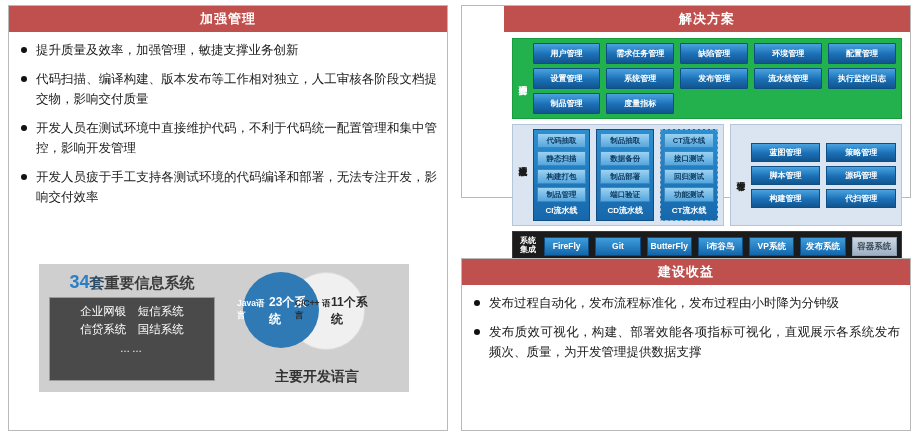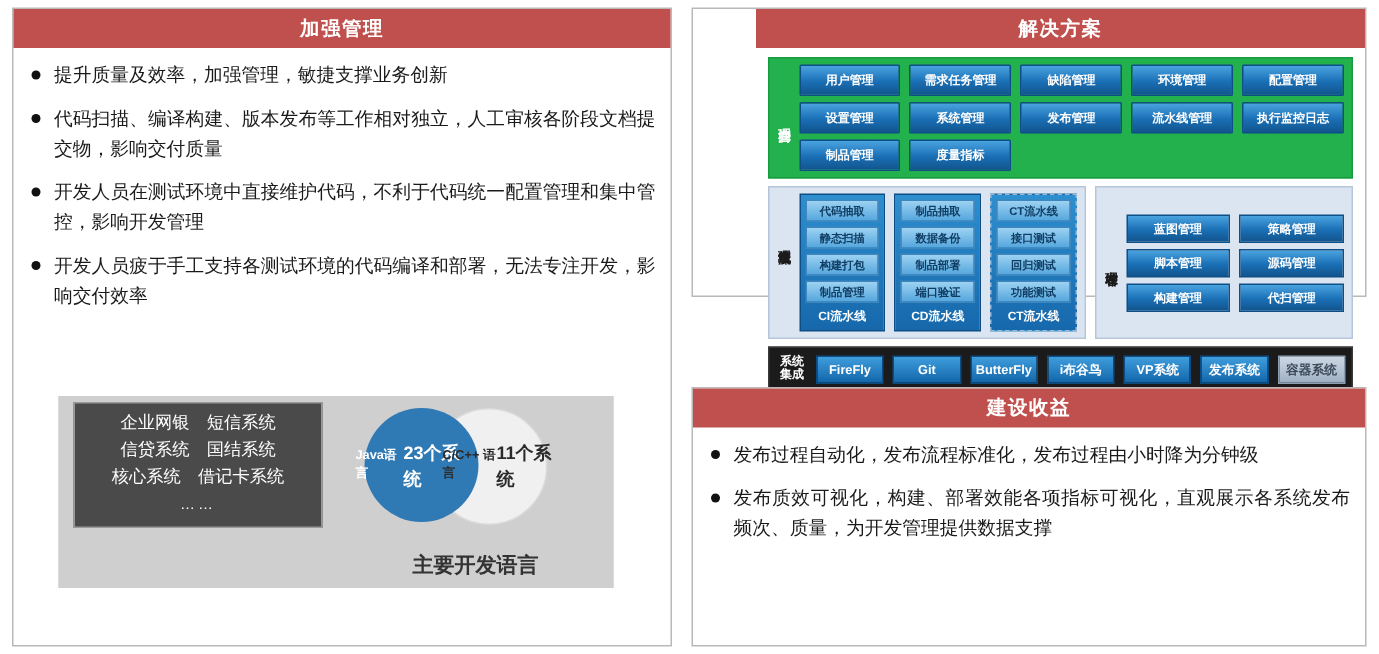--- a/index.html
+++ b/index.html
@@ -94,24 +94,26 @@
       <ul class="bullets">
         <li>提升质量及效率，加强管理，敏捷支撑业务创新</li>
         <li>代码扫描、编译构建、版本发布等工作相对独立，人工审核各阶段文档提交物，影响交付质量</li>
         <li>开发人员在测试环境中直接维护代码，不利于代码统一配置管理和集中管控，影响开发管理</li>
         <li>开发人员疲于手工支持各测试环境的代码编译和部署，无法专注开发，影响交付效率</li>
       </ul>
     </div>
 
     <div class="picblock" style="left:30px;top:258px;">
       <div class="pic-left">
+        <div class="pic-title">
+          <span class="num">34</span><span class="num2">套</span><span>重要信息系统</span>
+        </div>
         <div class="darkbox">
           <div>企业网银　短信系统</div>
           <div>信贷系统　国结系统</div>
-          <div>核心系统　借记卡系统</div>
           <span class="dots">……</span>
         </div>
       </div>
       <div class="pic-right">
         <div class="venn">
           <div class="circ circ-white"></div>
           <div class="circ circ-blue"></div>
           <div class="circ-lbl lbl-blue">
             <span class="lbl-sm">Java语言</span>
             <span class="lbl-lg">23个系统</span>

